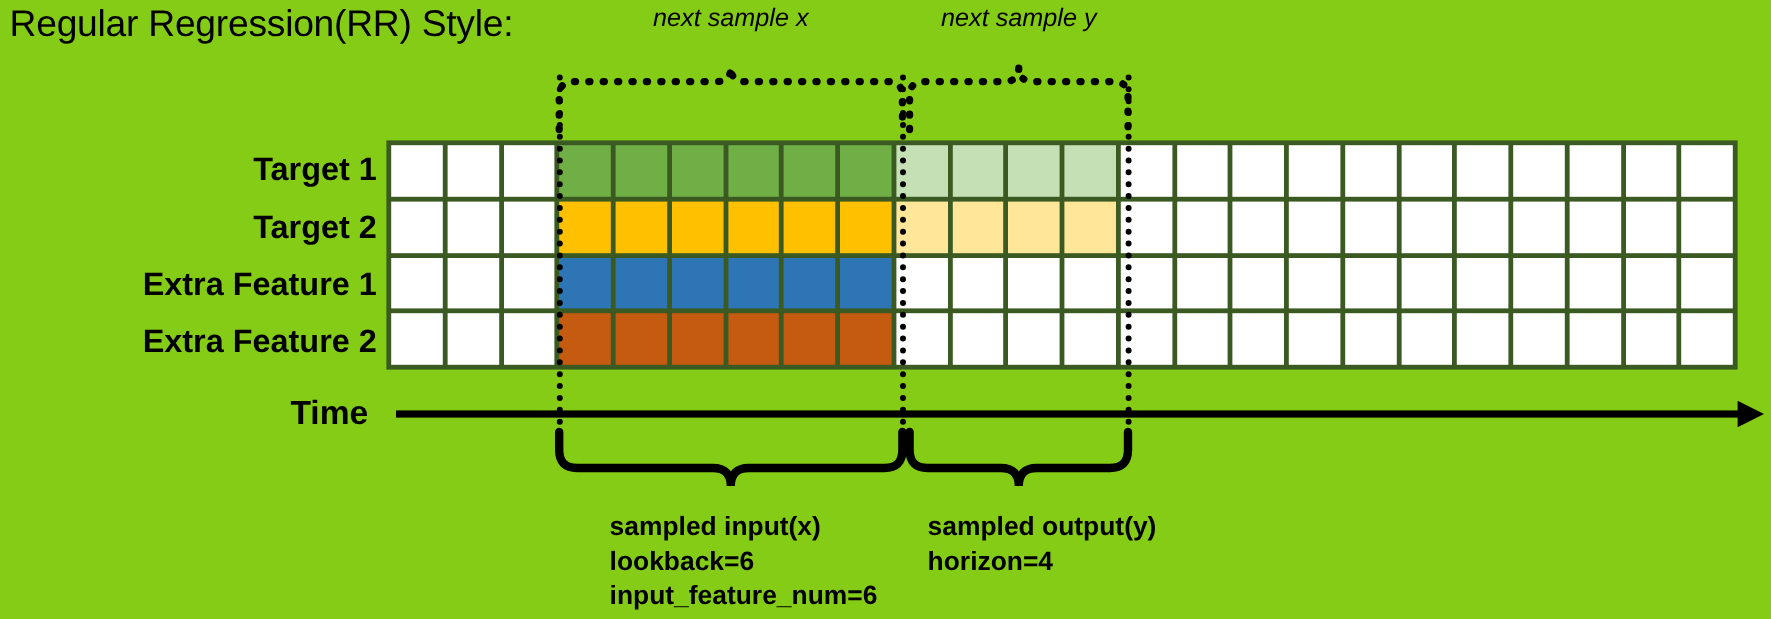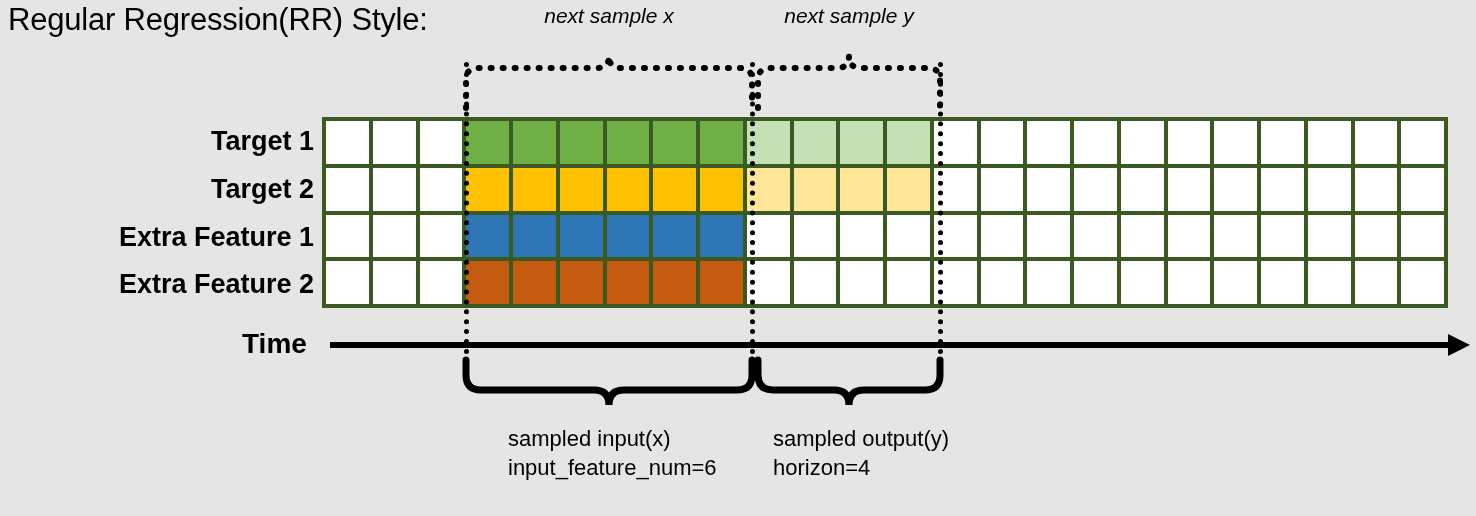--- a/index.html
+++ b/index.html
@@ -9,21 +9,21 @@
   }
   body {
     font-family: "Liberation Sans", sans-serif;
     color: #000000;
   }
   #stage {
     position: relative;
     width: 1476px;
     height: 516px;
     overflow: hidden;
-    background: #e5e5e5;
+    background: #84cc16;
   }
 
   
   #title {
     position: absolute;
     left: 8px;
     top: 2px;
     font-size: 31px;
     font-weight: 400;
     letter-spacing: -0.2px;
@@ -117,21 +117,21 @@
     font-style: italic;
     font-weight: 400;
     white-space: nowrap;
     text-align: center;
   }
 
   
   .brace-caption-bottom {
     position: absolute;
     font-size: 22px;
-    font-weight: 400;
+    font-weight: 700;
     line-height: 1.30;
     white-space: nowrap;
   }
 </style>
 </head>
 <body>
 
 <div id="stage">
 
   <div id="title">Regular Regression(RR) Style:</div>
@@ -256,20 +256,21 @@
 
   <svg id="bottom-braces" viewBox="0 0 1476 516">
 
     <path d="M 466,360 L 466,375 Q 466,390 481,390 L 594,390 Q 609,390 609,405 Q 609,390 624,390 L 737,390 Q 752,390 752,375 L 752,360" fill="none" stroke="#000000" stroke-width="7" stroke-linecap="round"></path>
 
     <path d="M 758,360 L 758,375 Q 758,390 773,390 L 834,390 Q 849,390 849,405 Q 849,390 864,390 L 925,390 Q 940,390 940,375 L 940,360" fill="none" stroke="#000000" stroke-width="7" stroke-linecap="round"></path>
   </svg>
 
   <div class="brace-caption-bottom" style="left:508px; top:425px;">
     <div>sampled input(x)</div>
+    <div>lookback=6</div>
     <div>input_feature_num=6</div>
   </div>
   <div class="brace-caption-bottom" style="left:773px; top:425px;">
     <div>sampled output(y)</div>
     <div>horizon=4</div>
   </div>
 
   <div id="time-label">Time</div>
   <div id="time-axis"></div>
   <div id="time-arrow"></div>

